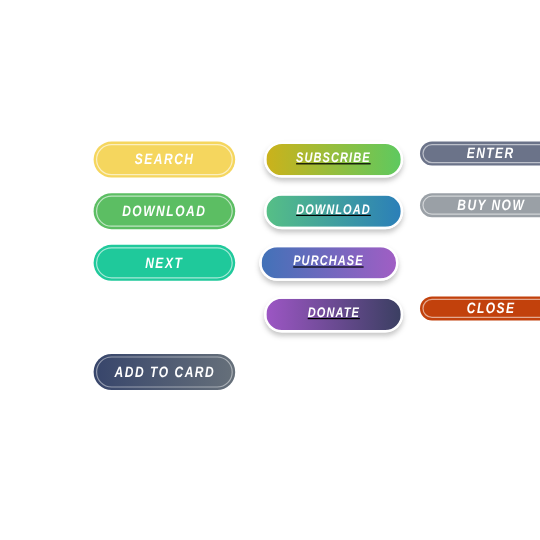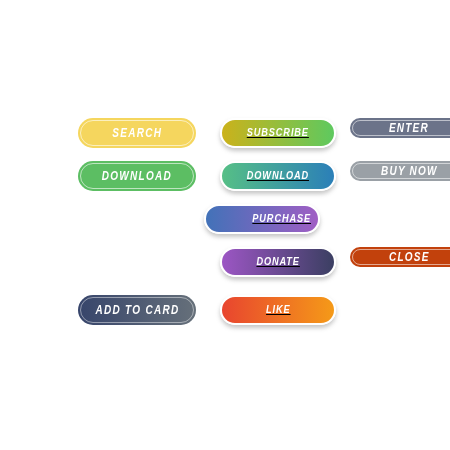--- a/index.html
+++ b/index.html
@@ -134,31 +134,32 @@
         <span class="ring" style="border-color: rgba(255, 255, 255, 0.6);"></span>
         <span class="btn-label" style="color: rgb(255, 255, 255);">DOWNLOAD</span>
       </div>
       <div class="btn col2" style="left: 172px; top: 161px; background: linear-gradient(to right, rgb(86, 191, 134), rgb(43, 127, 184)); border-color: rgb(255, 255, 255);">
         <span class="btn-label" style="color: rgb(255, 255, 255);">DOWNLOAD</span>
       </div>
       <div class="btn col3" style="left: 302px; top: 161px; background: rgb(154, 160, 166);">
         <span class="ring" style="border-color: rgba(255, 255, 255, 0.55);"></span>
         <span class="btn-label" style="color: rgb(255, 255, 255);">BUY NOW</span>
       </div>
-      <div class="btn col2" style="left: 156px; top: 204px; background: linear-gradient(to right, rgb(66, 114, 184), rgb(160, 94, 196)); border-color: rgb(255, 255, 255); justify-content: flex-end;">
+      <div class="btn col1" style="left: 30px; top: 204px; background: rgb(31, 201, 155);">
+        <span class="ring" style="border-color: rgba(255, 255, 255, 0.6);"></span>
+        <span class="btn-label" style="color: rgb(255, 255, 255);">NEXT</span>
+      </div>
+      <div class="btn col2" style="left: 168px; top: 204px; background: linear-gradient(to right, rgb(66, 114, 184), rgb(160, 94, 196)); border-color: rgb(255, 255, 255);">
         <span class="btn-label" style="color: rgb(255, 255, 255);">PURCHASE</span>
       </div>
       <div class="btn col2" style="left: 172px; top: 247px; background: linear-gradient(to right, rgb(156, 86, 196), rgb(59, 63, 98)); border-color: rgb(255, 255, 255); text-align: center;">
         <span class="btn-label" style="color: rgb(255, 255, 255);">DONATE</span>
       </div>
       <div class="btn col3" style="left: 302px; top: 247px; background: #c2410c;">
         <span class="ring" style="border-color: rgba(255, 255, 255, 0.55);"></span>
         <span class="btn-label" style="color: rgb(255, 255, 255);">CLOSE</span>
       </div>
       <div class="btn col1" style="left: 30px; top: 295px; background: linear-gradient(to right, rgb(55, 69, 107), rgb(102, 112, 122)); text-align: center;">
         <span class="ring" style="border-color: rgba(255, 255, 255, 0.45);"></span>
         <span class="btn-label" style="color: rgb(255, 255, 255);">ADD TO CARD</span>
       </div>
-      <div class="btn col2" style="left: 172px; top: 295px; background: linear-gradient(to right, rgb(232, 69, 47), rgb(245, 154, 24)); border-color: rgb(255, 255, 255);">
-        <span class="btn-label" style="color: rgb(255, 255, 255);">LIKE</span>
-      </div>
     </div>
 </div>
 
 </body></html>

